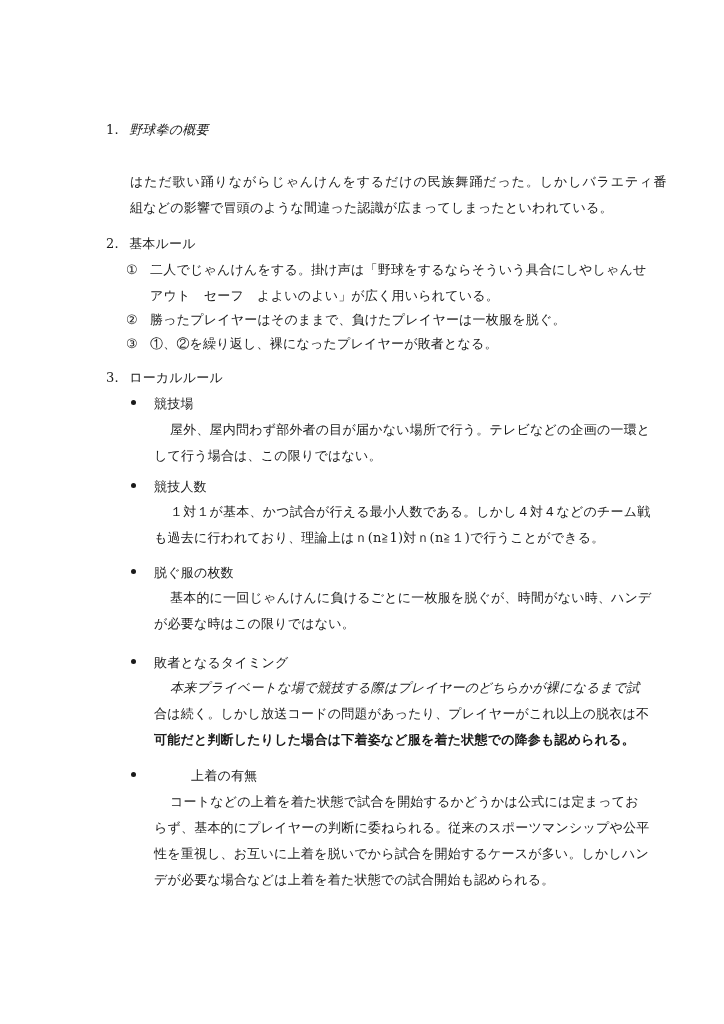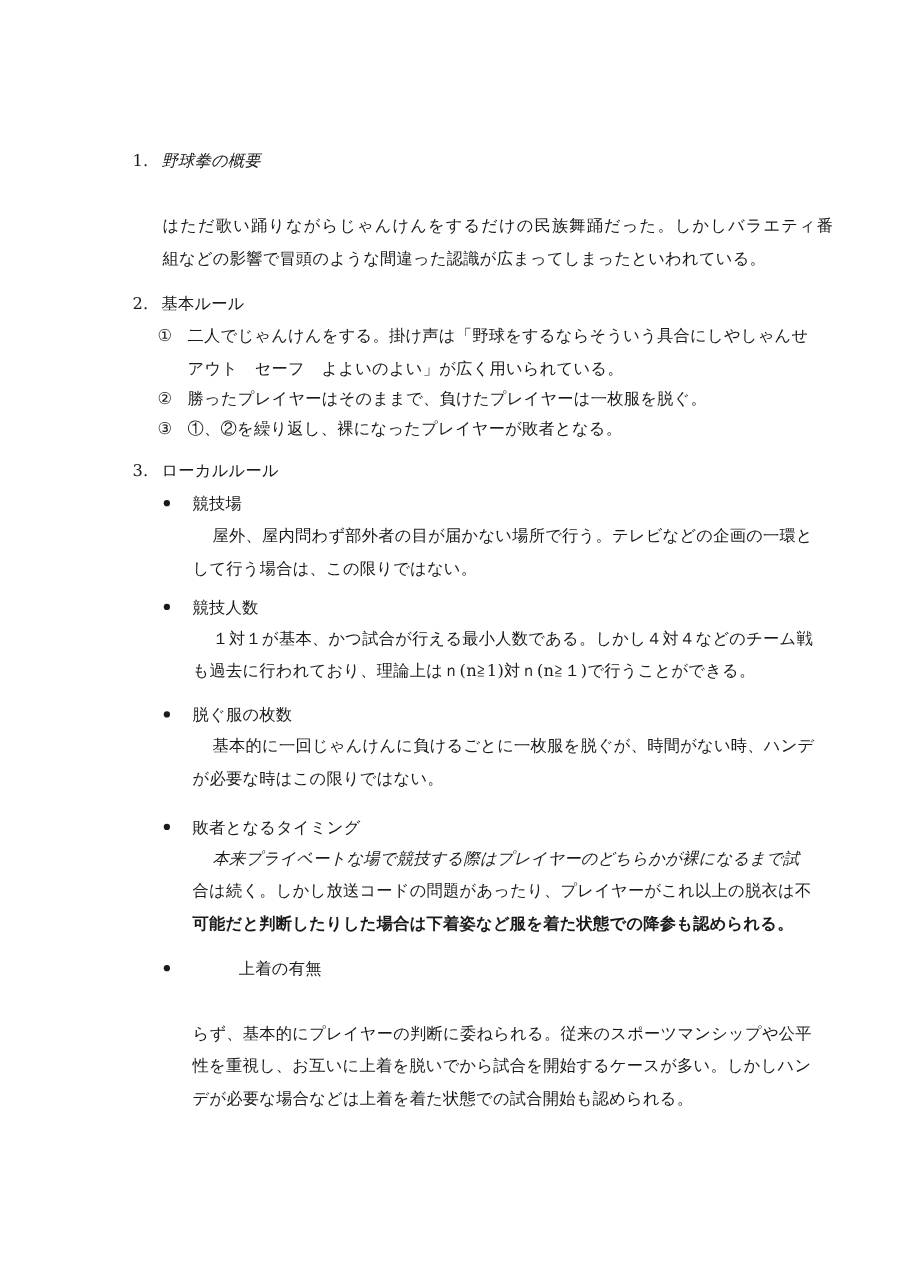--- a/index.html
+++ b/index.html
@@ -59,17 +59,18 @@
   <div class="line" style="top:612px; left:154px;">が必要な時はこの限りではない。</div>
 
   <span class="bullet-dot" style="left:131px; top:659px;"></span>
   <div class="line" style="top:651px; left:154px;">敗者となるタイミング</div>
   <div class="line" style="top:676px; left:170px;font-style:italic;">本来プライベートな場で競技する際はプレイヤーのどちらかが裸になるまで試</div>
   <div class="line" style="top:702px; left:154px;">合は続く。しかし放送コードの問題があったり、プレイヤーがこれ以上の脱衣は不</div>
   <div class="line" style="top:728px; left:154px;font-weight:bold;">可能だと判断したりした場合は下着姿など服を着た状態での降参も認められる。</div>
 
   <span class="bullet-dot" style="left:131px; top:772px;"></span>
   <div class="line" style="top:764px; left:154px;margin-left:37px;">上着の有無</div>
+  <div class="line" style="top:790px; left:170px;">コートなどの上着を着た状態で試合を開始するかどうかは公式には定まってお</div>
   <div class="line" style="top:816px; left:154px;">らず、基本的にプレイヤーの判断に委ねられる。従来のスポーツマンシップや公平</div>
   <div class="line" style="top:842px; left:154px;">性を重視し、お互いに上着を脱いでから試合を開始するケースが多い。しかしハン</div>
   <div class="line" style="top:868px; left:154px;">デが必要な場合などは上着を着た状態での試合開始も認められる。</div>
 
 </div>
 
 </body></html>

